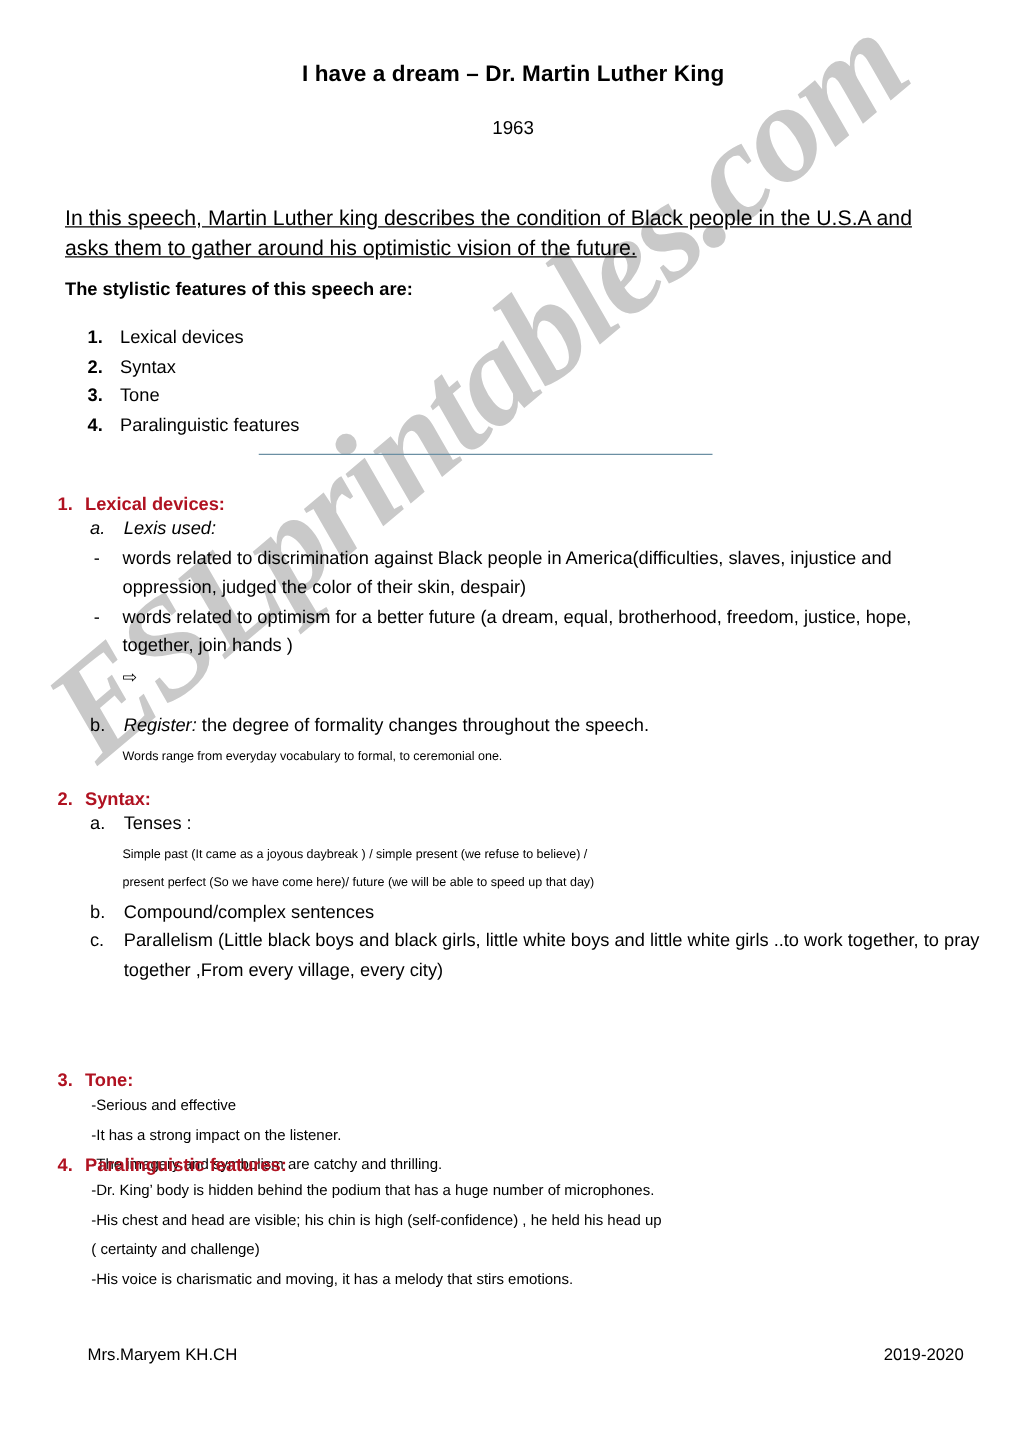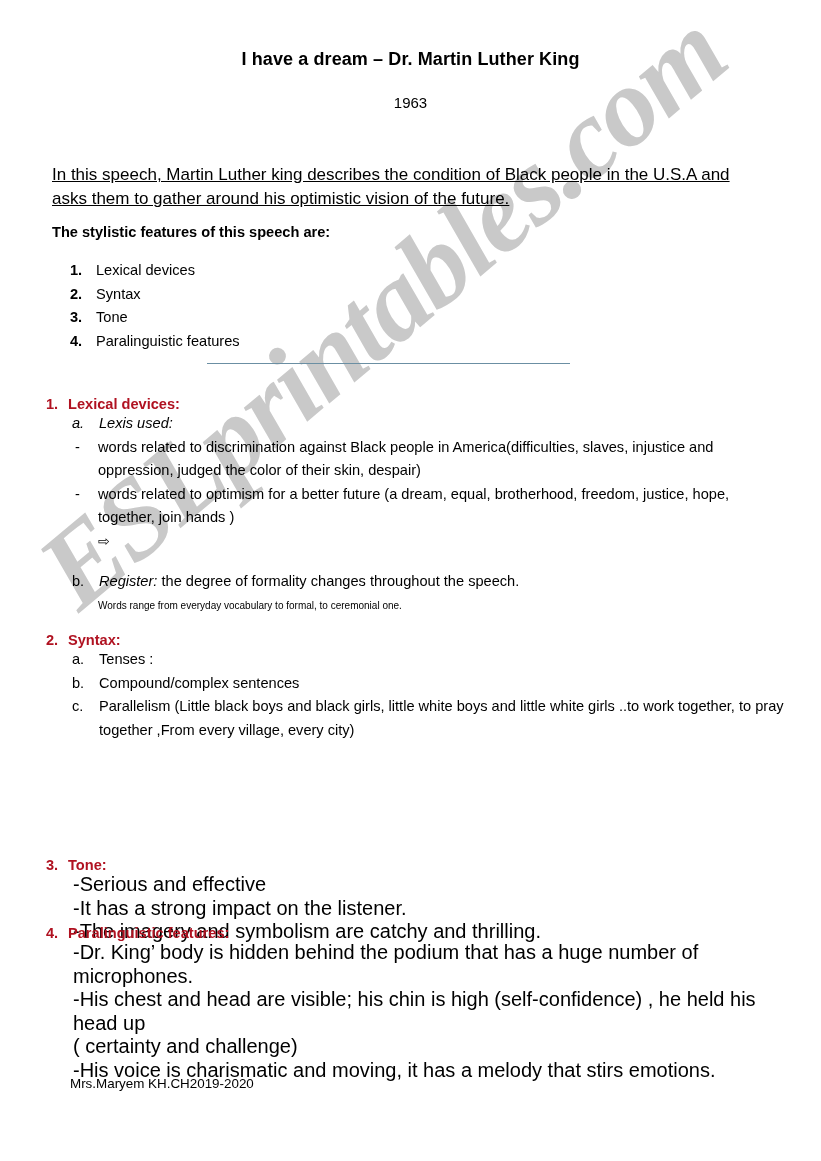--- a/index.html
+++ b/index.html
@@ -162,40 +162,41 @@
     line-height: 23.5px;
     margin-left: 52px;
   }
   .arrow-glyph {
     flex: none;
     margin-right: 6px;
     font-size: 14px;
   }
 
   .plain-row {
-    font-size: 20px;
+    font-size: 12px;
     line-height: 23.5px;
     margin-left: 27px;
   }
 
   .cont-line {
     font-size: 10px;
     line-height: 23.5px;
     margin-left: 52px;
   }
 
   .spacer-sm { height: 17px; }
 
   
   .footer {
     position: absolute;
     top: 1076px;
     left: 70px;
     right: 50px;
     display: flex;
+    justify-content: space-between;
     font-size: 13.4px;
   }
 </style>
 </head>
 <body>
 
 <div class="page">
 
   <div class="watermark">
     <div class="watermark-text">ESLprintables.com</div>
@@ -271,20 +272,22 @@
     <div class="section" style="top:632px;">
       <div class="section-head">
         <span class="sec-num">2.</span>
         <span>Syntax:</span>
       </div>
 
       <div class="sub-row lvl-a">
         <span class="sub-marker">a.</span>
         <span class="sub-body">Tenses :</span>
       </div>
+      <div class="cont-line">Simple past (It came as a joyous daybreak ) / simple present (we refuse to believe) /</div>
+      <div class="cont-line">present perfect (So we have come here)/ future (we will be able to speed up that day)</div>
 
       <div class="sub-row lvl-a">
         <span class="sub-marker">b.</span>
         <span class="sub-body">Compound/complex sentences</span>
       </div>
 
       <div class="sub-row lvl-a">
         <span class="sub-marker">c.</span>
         <span class="sub-body">Parallelism (Little black boys and black girls, little white boys and little white girls ..to work together, to pray together ,From every village, every city)</span>
       </div>

